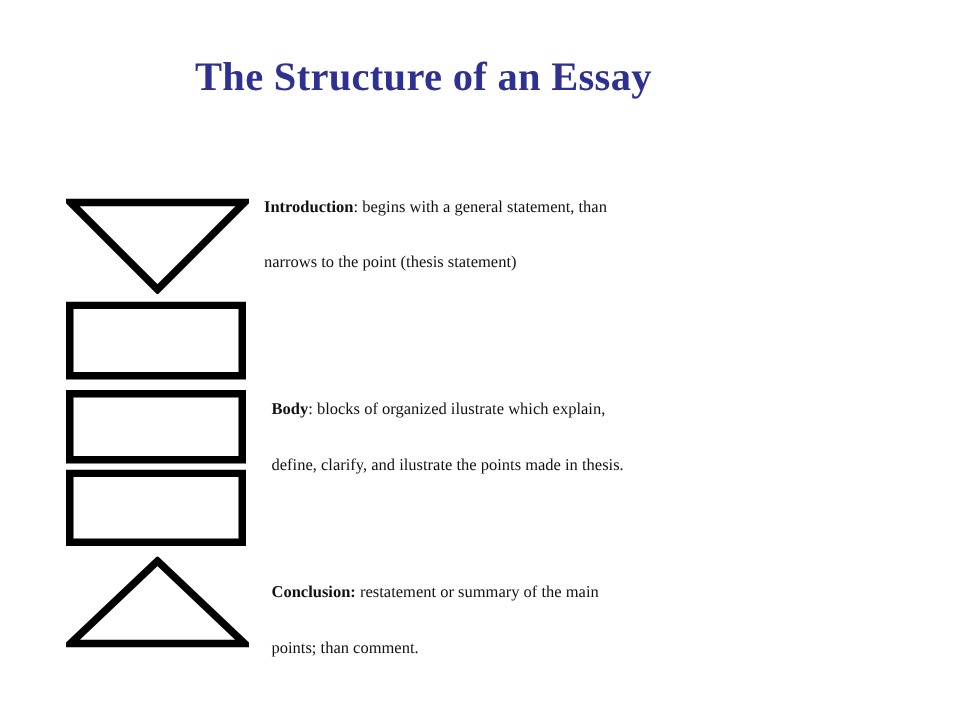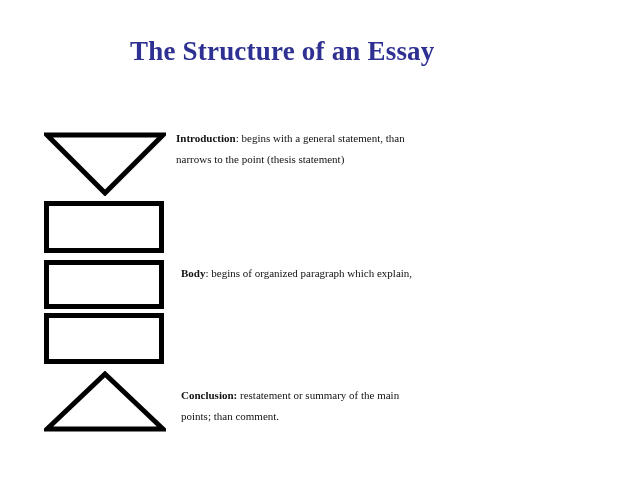--- a/index.html
+++ b/index.html
@@ -71,20 +71,21 @@
     line-height: 21px;
     text-align: justify;
     text-justify: inter-word;
   }
   .para .lead {
     font-weight: bold;
   }
   .para-last-line {
     display: block;
     text-align: left;
+    margin-top: 16px;
   }
 
   #para-introduction {
     left: 176px;
     top: 116px;
     width: 434px;
   }
   #para-body {
     left: 181px;
     top: 251px;
@@ -136,21 +137,22 @@
     </div>
 
   </div>
 
   <div class="para" id="para-introduction">
     <span class="lead">Introduction</span><span>:</span><span> begins with a general statement, than</span>
     <span class="para-last-line">narrows to the point (thesis statement)</span>
   </div>
 
   <div class="para" id="para-body">
-    <span class="lead">Body</span><span>:</span><span> begins of organized paragraph which explain,</span>
+    <span class="lead">Body</span><span>:</span><span> blocks of organized ilustrate which explain,</span>
+    <span class="para-last-line">define, clarify, and ilustrate the points made in thesis.</span>
   </div>
 
   <div class="para" id="para-conclusion">
     <span class="lead">Conclusion:</span><span></span><span> restatement or summary of the main</span>
     <span class="para-last-line">points; than comment.</span>
   </div>
 
 </div>
 
 </body></html>

